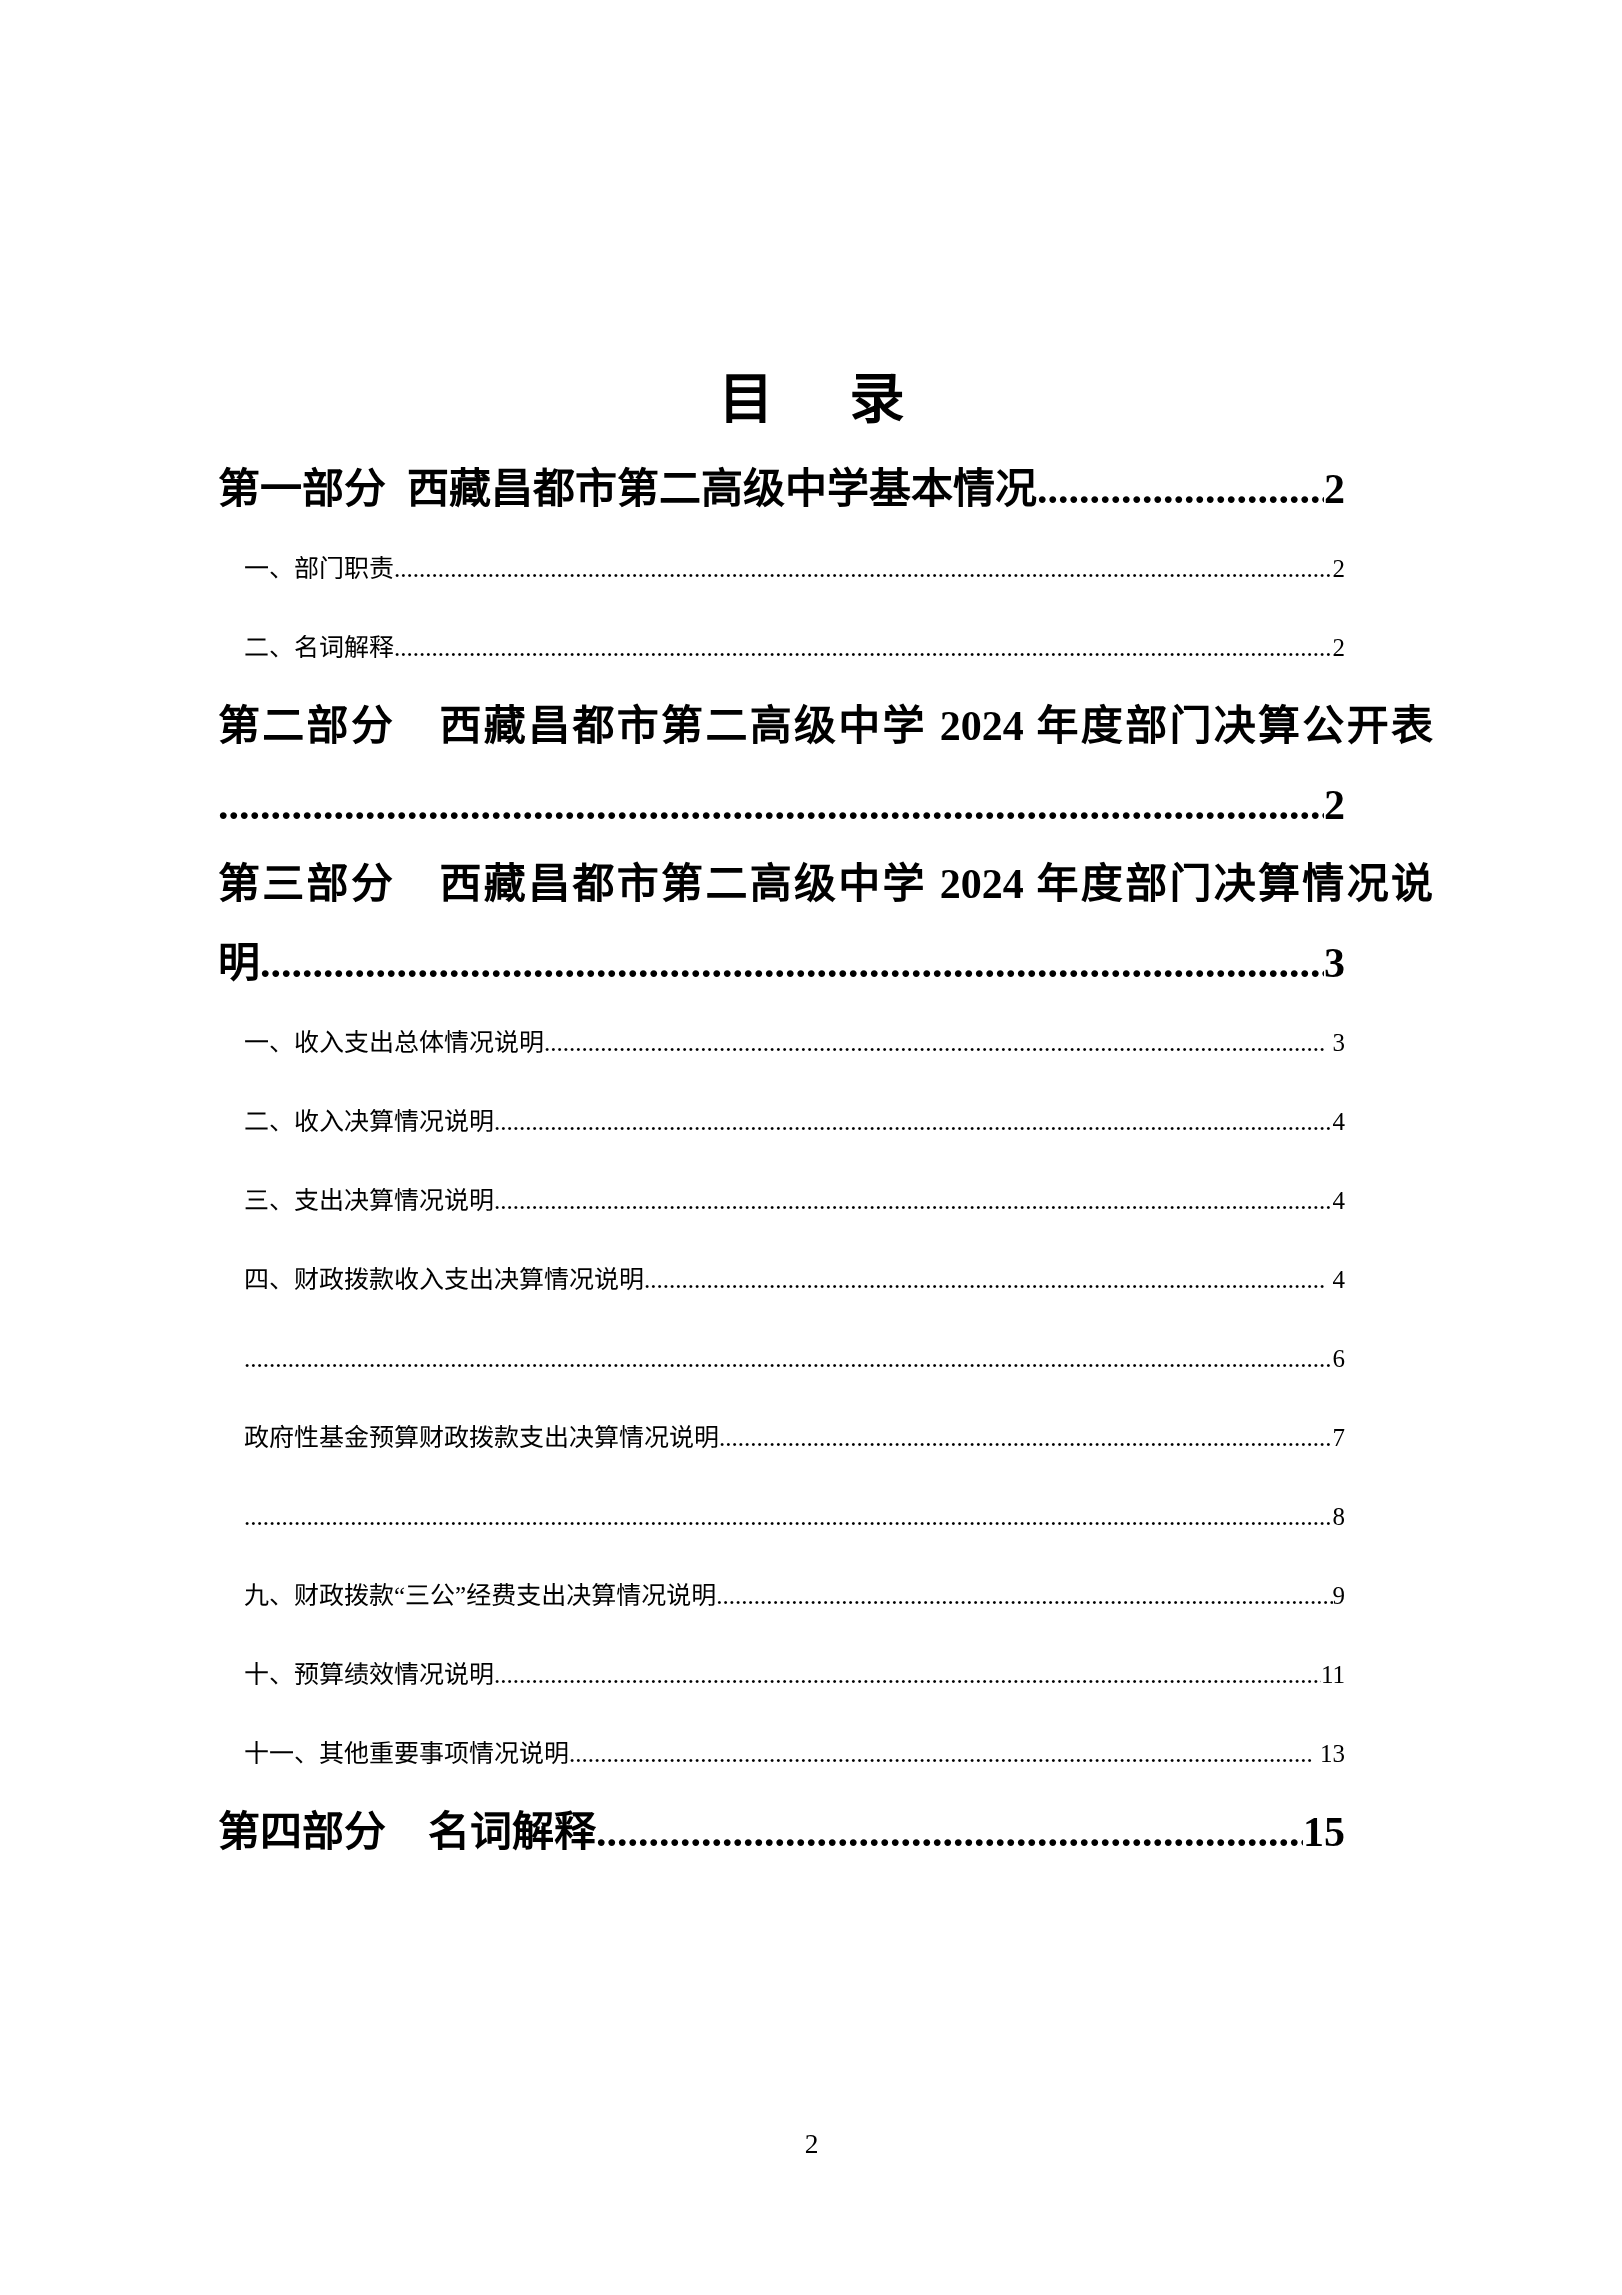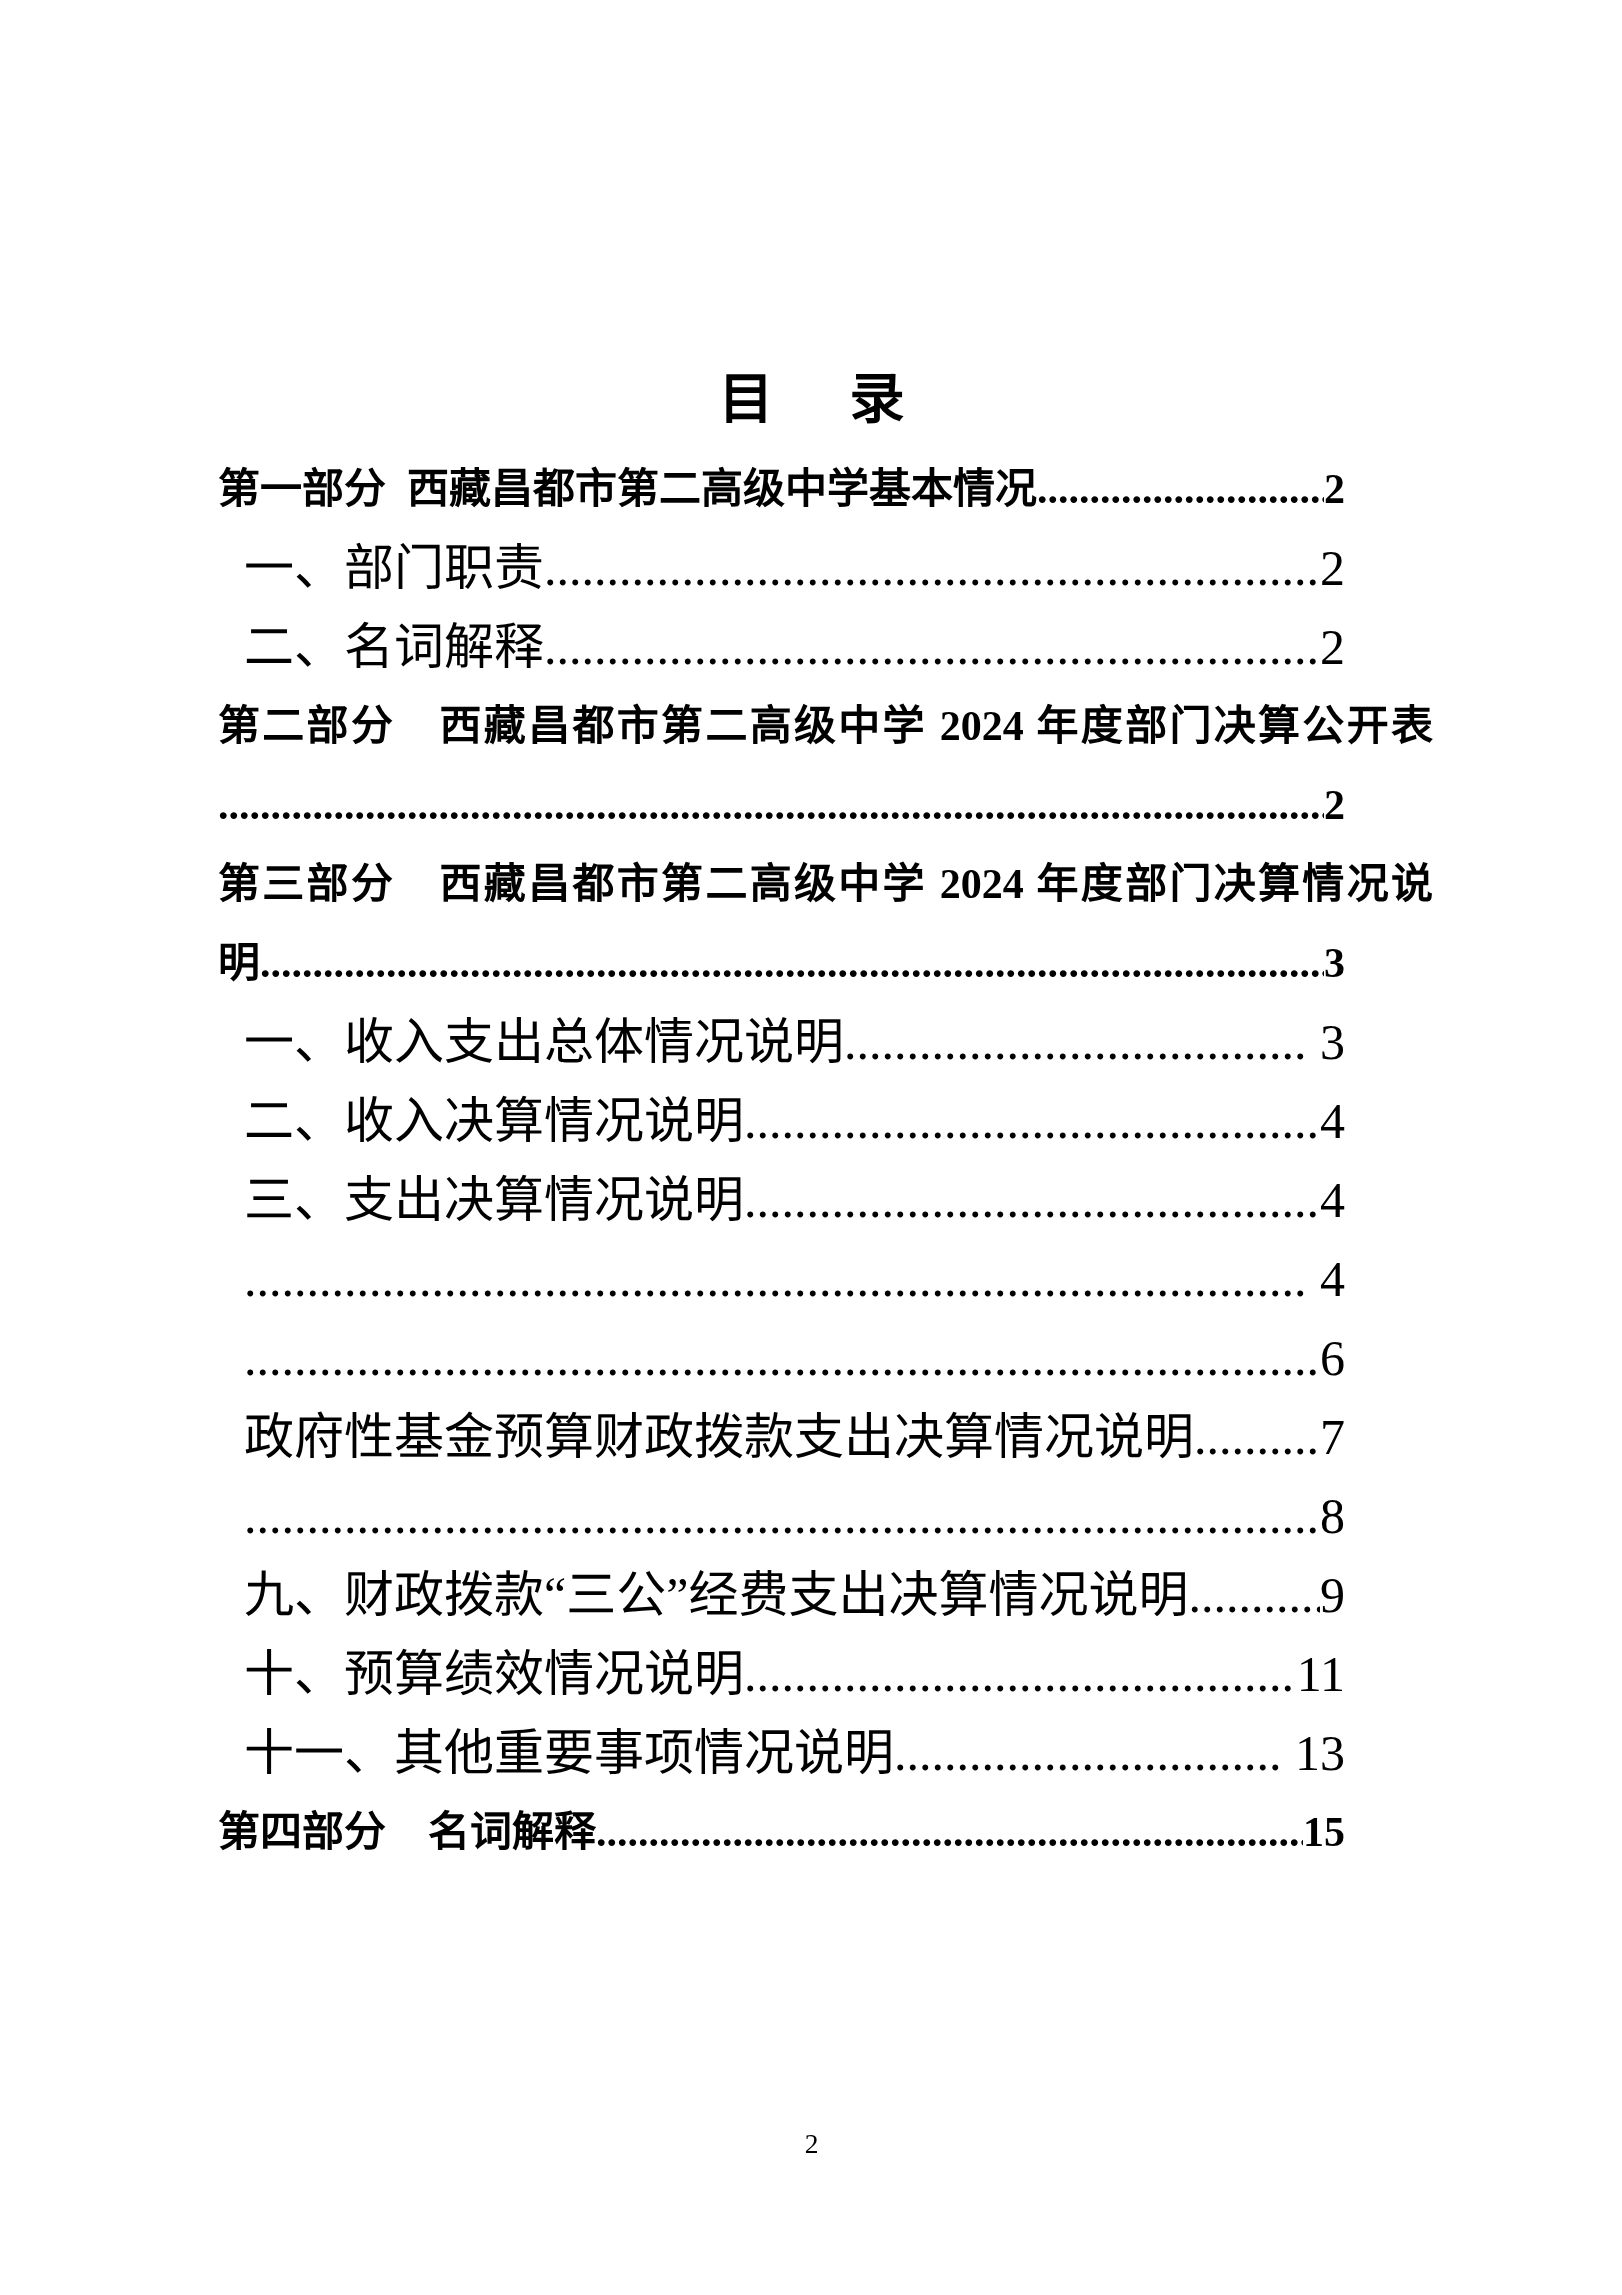--- a/index.html
+++ b/index.html
@@ -41,21 +41,21 @@
     height: 79px;
     line-height: 79px;
     padding-right: 88px; 
   }
   .toc-row.part {
     font-size: 42px;
     font-weight: 700;
     text-align: center;
   }
   .toc-row.item {
-    font-size: 50px;
+    font-size: 25px;
     font-weight: 400;
     padding-left: 26px;
     justify-content: center;
   }
   .toc-row.wraphead {
     display: block;
     padding-right: 0;
     text-align: justify;
     text-align-last: justify;
     overflow: hidden;
@@ -149,20 +149,21 @@
       <span class="pagenum">4</span>
     </div>
 
     <div class="toc-row item">
       <span class="label">三、支出决算情况说明</span>
       <span class="leader"></span>
       <span class="pagenum">4</span>
     </div>
 
     <div class="toc-row item">
+      <span class="label">四、财政拨款收入支出决算情况说明</span>
       <span class="leader"></span>
       <span class="pagenum"> 4</span>
     </div>
 
 
     <div class="toc-row item">
       <span class="leader"></span>
       <span class="pagenum">6</span>
     </div>
 

